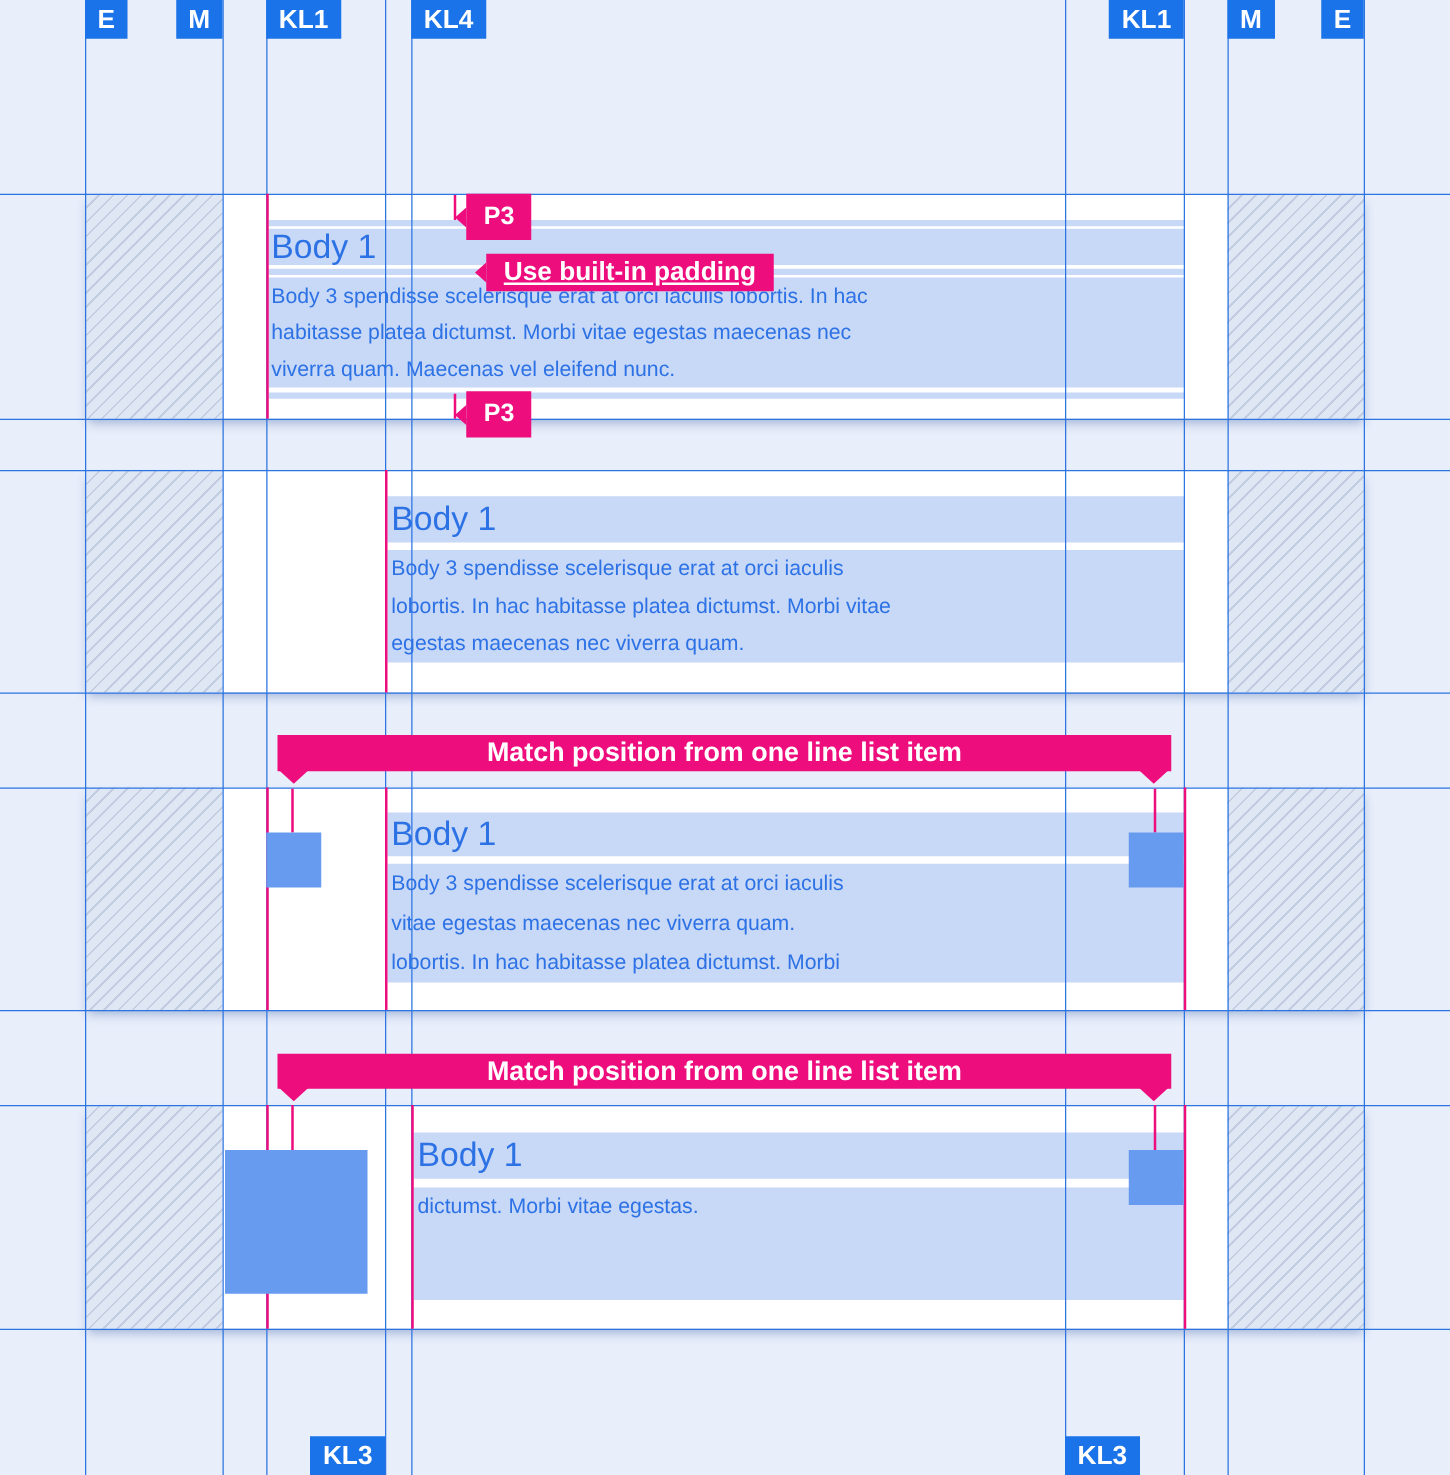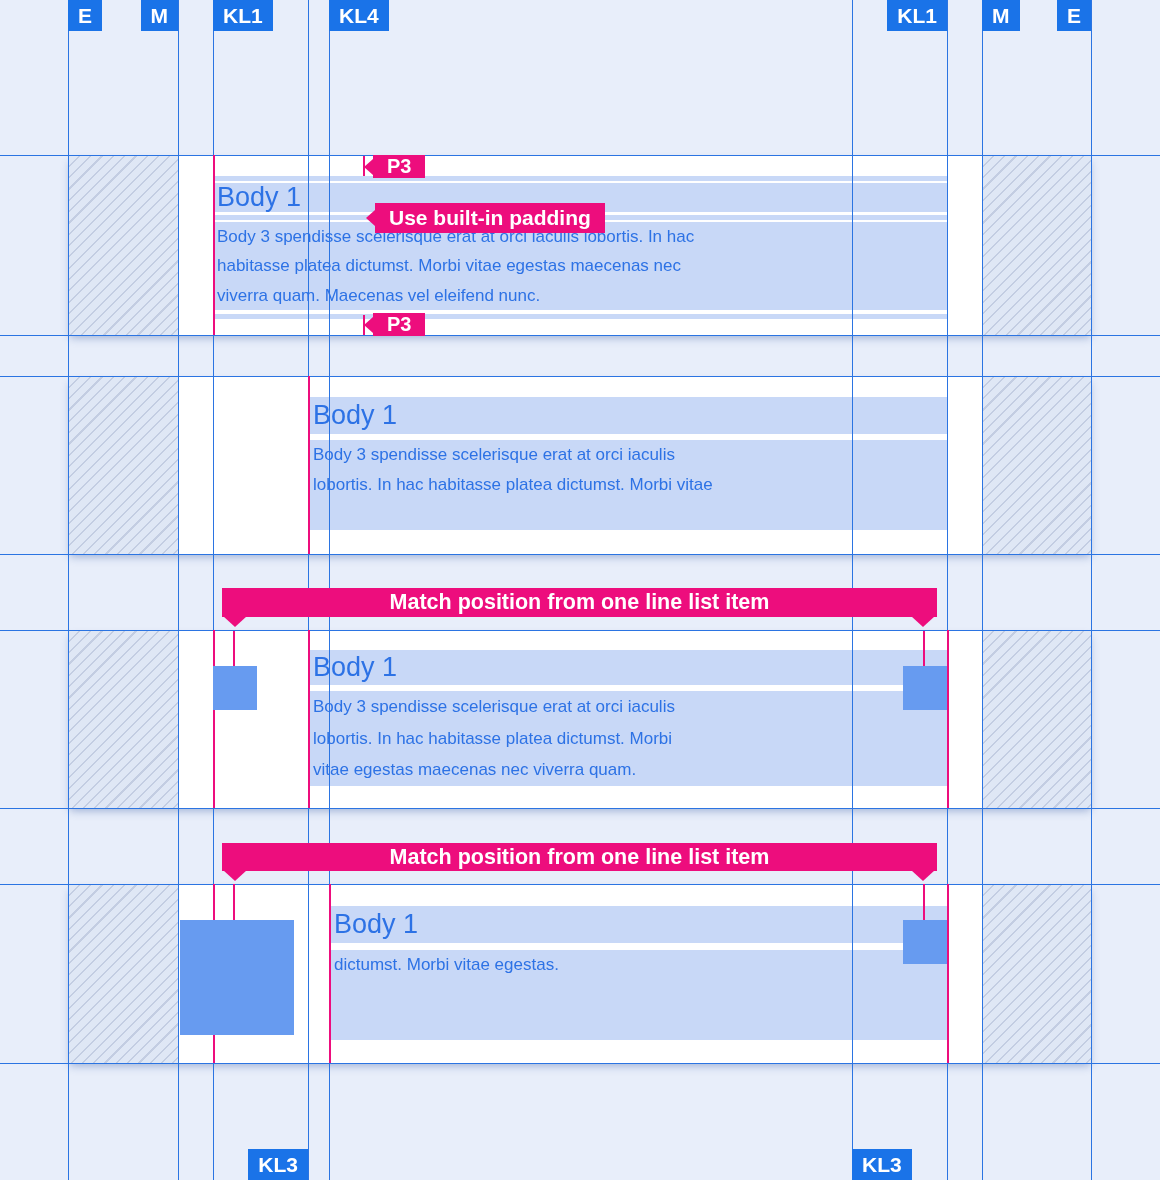--- a/index.html
+++ b/index.html
@@ -37,21 +37,21 @@
           color:#fff;font-weight:bold;font-size:21px;z-index:7;text-align:center;}
   .klabel.top{top:0;}
   .klabel.bottom{top:1149px;}
 
   
   .pink{position:absolute;background:var(--magenta);color:#fff;font-weight:bold;z-index:7;
         display:flex;align-items:center;justify-content:center;}
   .tagleft::before{content:"";position:absolute;left:-9px;top:50%;transform:translateY(-50%);
         border-top:8px solid transparent;border-bottom:8px solid transparent;
         border-right:9px solid var(--magenta);}
-  .p3{height:23px;font-size:20px;padding:0 14px;}
+  .p3{height:37px;font-size:20px;padding:0 14px;}
   .callout{height:30px;font-size:21px;padding:0 14px;}
   .banner{left:222px;width:715px;height:29px;font-size:21.5px;}
   .downarrow{position:absolute;bottom:-10px;width:0;height:0;
         border-left:12px solid transparent;border-right:12px solid transparent;
         border-top:11px solid var(--magenta);}
   .downarrow.l{left:1px;}
   .downarrow.r{left:689px;}
 </style>
 </head>
 <body>
@@ -134,47 +134,48 @@
   <div class="para lh294" style="left:217px;top:222px;">
     <div>Body 3 spendisse scelerisque erat at orci iaculis lobortis. In hac</div>
     <div>habitasse platea dictumst. Morbi vitae egestas maecenas nec</div>
     <div>viverra quam. Maecenas vel eleifend nunc.</div>
   </div>
 
   <div class="heading" style="left:313px;top:397px;height:37px;">Body 1</div>
   <div class="para" style="left:313px;top:440px;">
     <div>Body 3 spendisse scelerisque erat at orci iaculis</div>
     <div>lobortis. In hac habitasse platea dictumst. Morbi vitae</div>
+    <div>egestas maecenas nec viverra quam.</div>
   </div>
 
   <div class="heading" style="left:313px;top:650px;height:35px;">Body 1</div>
   <div class="para lh316" style="left:313px;top:691px;">
     <div>Body 3 spendisse scelerisque erat at orci iaculis</div>
+    <div>vitae egestas maecenas nec viverra quam.</div>
     <div>lobortis. In hac habitasse platea dictumst. Morbi</div>
-    <div>vitae egestas maecenas nec viverra quam.</div>
   </div>
 
   <div class="heading" style="left:334px;top:906px;height:37px;">Body 1</div>
   <div class="para" style="left:334px;top:950px;">
     <div>dictumst. Morbi vitae egestas.</div>
   </div>
 
   <div class="klabel top" style="left:68px;">E</div>
   <div class="klabel top" style="right:982px;">M</div>
   <div class="klabel top" style="left:213px;">KL1</div>
   <div class="klabel top" style="left:329px;">KL4</div>
   <div class="klabel top" style="right:213px;">KL1</div>
   <div class="klabel top" style="left:982px;">M</div>
   <div class="klabel top" style="right:69px;">E</div>
 
   <div class="klabel bottom" style="right:852px;">KL3</div>
   <div class="klabel bottom" style="left:852px;">KL3</div>
 
   <div class="pink p3 tagleft" style="left:373px;top:155px;">P3</div>
-  <div class="pink callout tagleft" style="left:375px;top:203px;">Use built-in padding</div>
+  <div class="pink callout tagleft" style="left:389px;top:203px;text-decoration:underline;">Use built-in padding</div>
   <div class="pink p3 tagleft" style="left:373px;top:313px;">P3</div>
 
   <div class="pink banner" style="top:588px;">
     <span>Match position from one line list item</span>
     <div class="downarrow l"></div>
     <div class="downarrow r"></div>
   </div>
 
   <div class="pink banner" style="top:843px;height:28px;">
     <span>Match position from one line list item</span>

